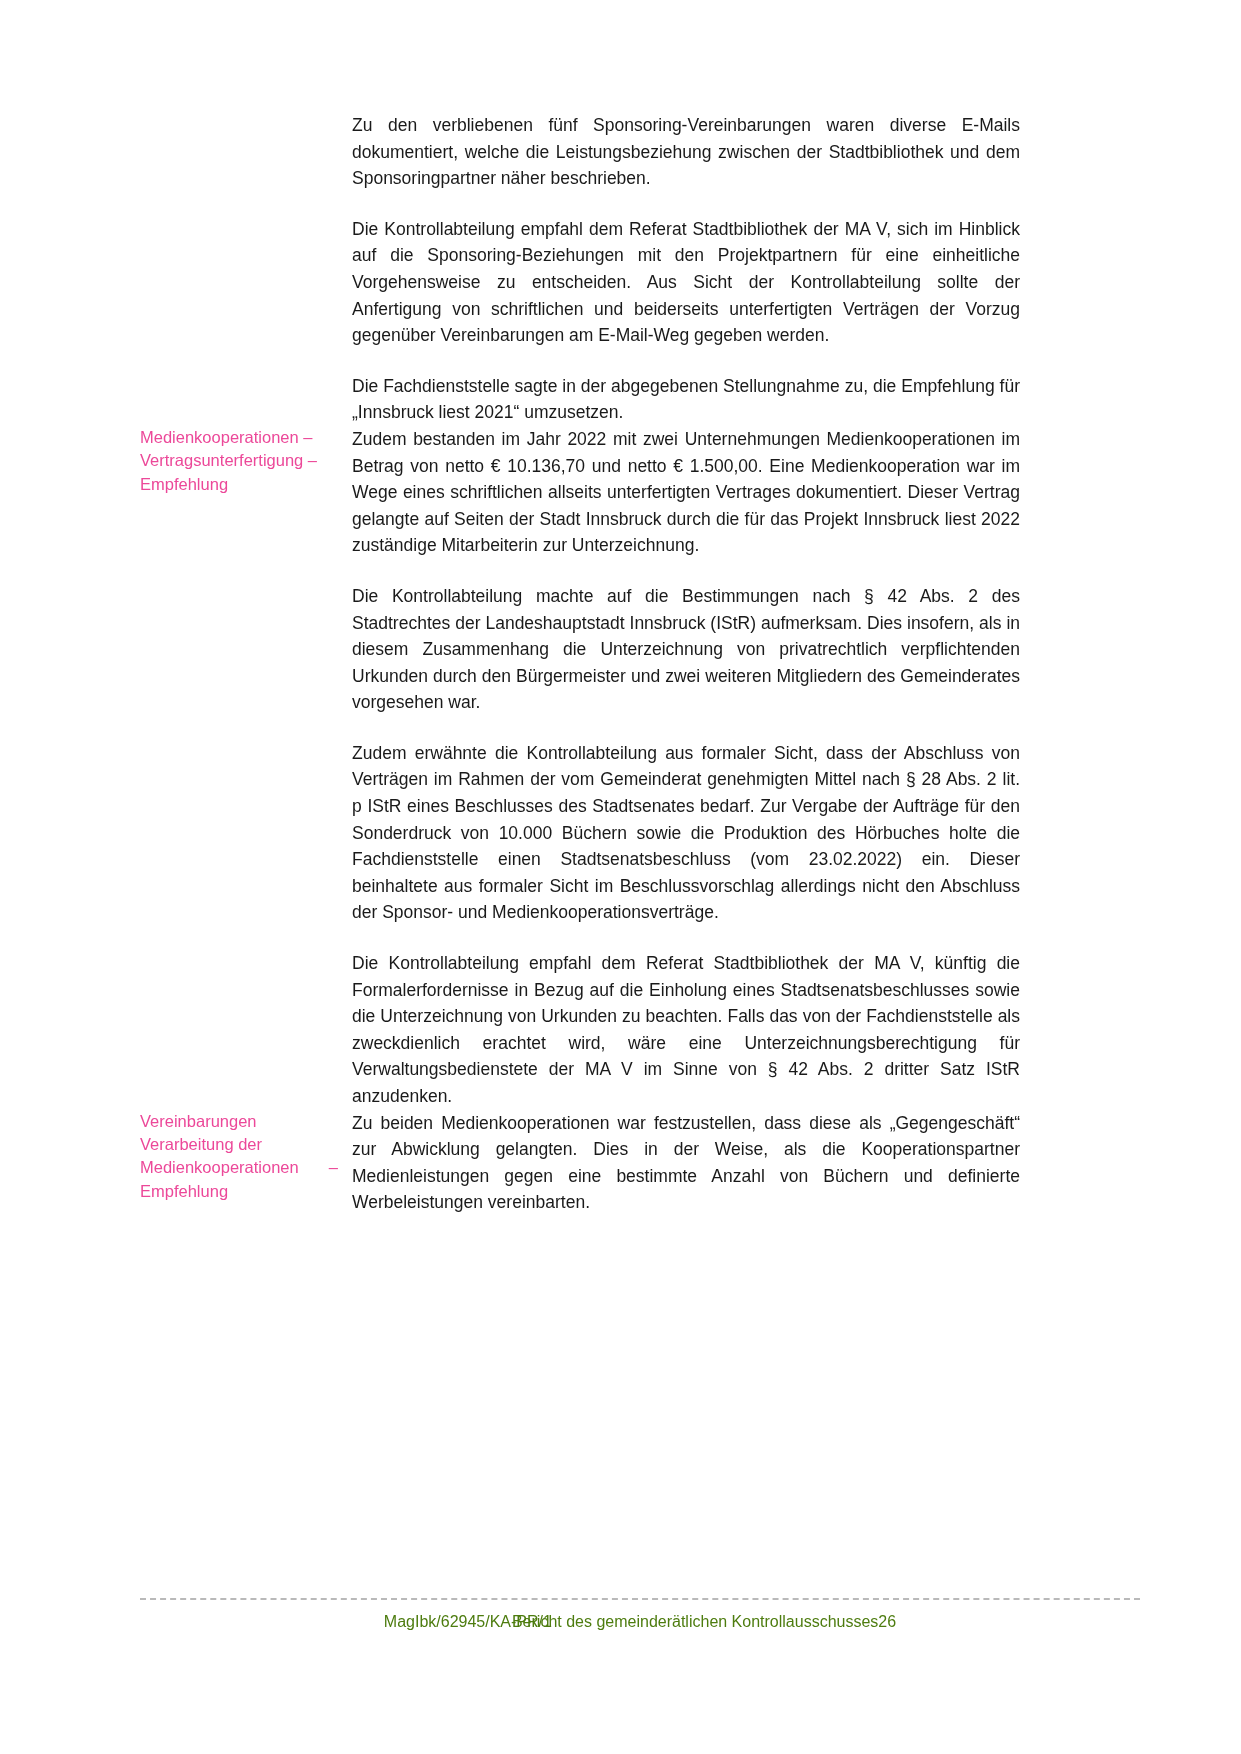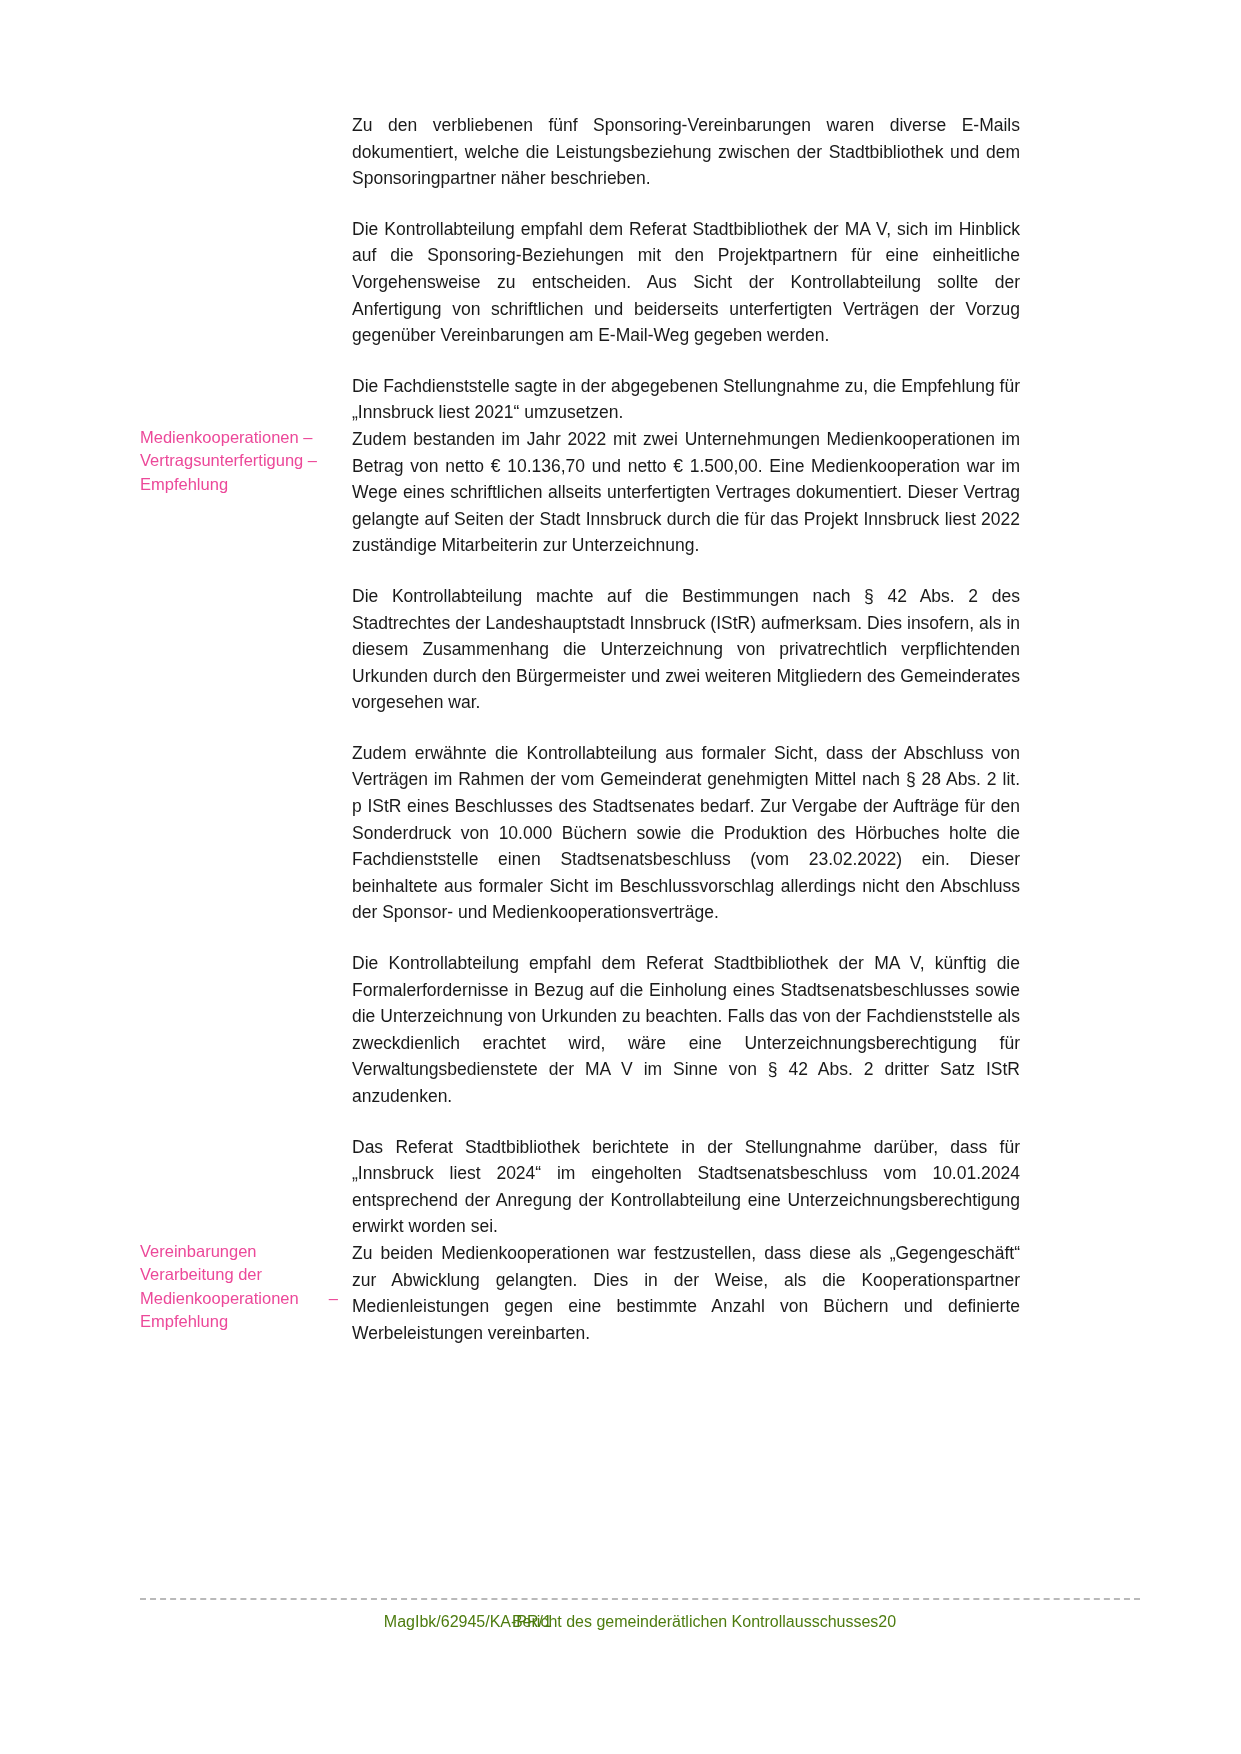--- a/index.html
+++ b/index.html
@@ -112,21 +112,20 @@
       <div class="marginal">
         <span class="ml">Medienkooperationen –</span>
         <span class="ml">Vertragsunterfertigung –</span>
         <span class="ml">Empfehlung</span>
       </div>
       <div class="body-col">
         <p class="para">Zudem bestanden im Jahr 2022 mit zwei Unternehmungen Medienkooperationen im Betrag von netto € 10.136,70 und netto € 1.500,00. Eine Medienkooperation war im Wege eines schriftlichen allseits unterfertigten Vertrages dokumentiert. Dieser Vertrag gelangte auf Seiten der Stadt Innsbruck durch die für das Projekt Innsbruck liest 2022 zuständige Mitarbeiterin zur Unterzeichnung.</p>
         <p class="para">Die Kontrollabteilung machte auf die Bestimmungen nach § 42 Abs. 2 des Stadtrechtes der Landeshauptstadt Innsbruck (IStR) aufmerksam. Dies insofern, als in diesem Zusammenhang die Unterzeichnung von privatrechtlich verpflichtenden Urkunden durch den Bürgermeister und zwei weiteren Mitgliedern des Gemeinderates vorgesehen war.</p>
         <p class="para">Zudem erwähnte die Kontrollabteilung aus formaler Sicht, dass der Abschluss von Verträgen im Rahmen der vom Gemeinderat genehmigten Mittel nach § 28 Abs. 2 lit. p IStR eines Beschlusses des Stadtsenates bedarf. Zur Vergabe der Aufträge für den Sonderdruck von 10.000 Büchern sowie die Produktion des Hörbuches holte die Fachdienststelle einen Stadtsenatsbeschluss (vom 23.02.2022) ein. Dieser beinhaltete aus formaler Sicht im Beschlussvorschlag allerdings nicht den Abschluss der Sponsor- und Medienkooperationsverträge.</p>
         <p class="para">Die Kontrollabteilung empfahl dem Referat Stadtbibliothek der MA V, künftig die Formalerfordernisse in Bezug auf die Einholung eines Stadtsenatsbeschlusses sowie die Unterzeichnung von Urkunden zu beachten. Falls das von der Fachdienststelle als zweckdienlich erachtet wird, wäre eine Unterzeichnungsberechtigung für Verwaltungsbedienstete der MA V im Sinne von § 42 Abs. 2 dritter Satz IStR anzudenken.</p>
-        <p class="para">Das Referat Stadtbibliothek berichtete in der Stellungnahme darüber, dass für „Innsbruck liest 2024“ im eingeholten Stadtsenatsbeschluss vom 10.01.2024 entsprechend der Anregung der Kontrollabteilung eine Unterzeichnungsberechtigung erwirkt worden sei.</p>
       </div>
     </div>
 
     <div class="row block">
       <div class="marginal">
         <span class="ml">Vereinbarungen</span>
         <span class="ml">Verarbeitung der</span>
         <span class="ml-justify">Medienkooperationen –</span>
         <span class="ml">Empfehlung</span>
       </div>
@@ -135,17 +134,17 @@
       </div>
     </div>
 
   </div>
 
   <div class="footer">
     <div class="footer-rule"></div>
     <div class="footer-line">
       <span class="footer-left">MagIbk/62945/KA-PR/1</span>
       <span class="footer-center">Bericht des gemeinderätlichen Kontrollausschusses</span>
-      <span class="footer-right">20</span>
+      <span class="footer-right">26</span>
     </div>
   </div>
 
 </div>
 
 </body></html>

